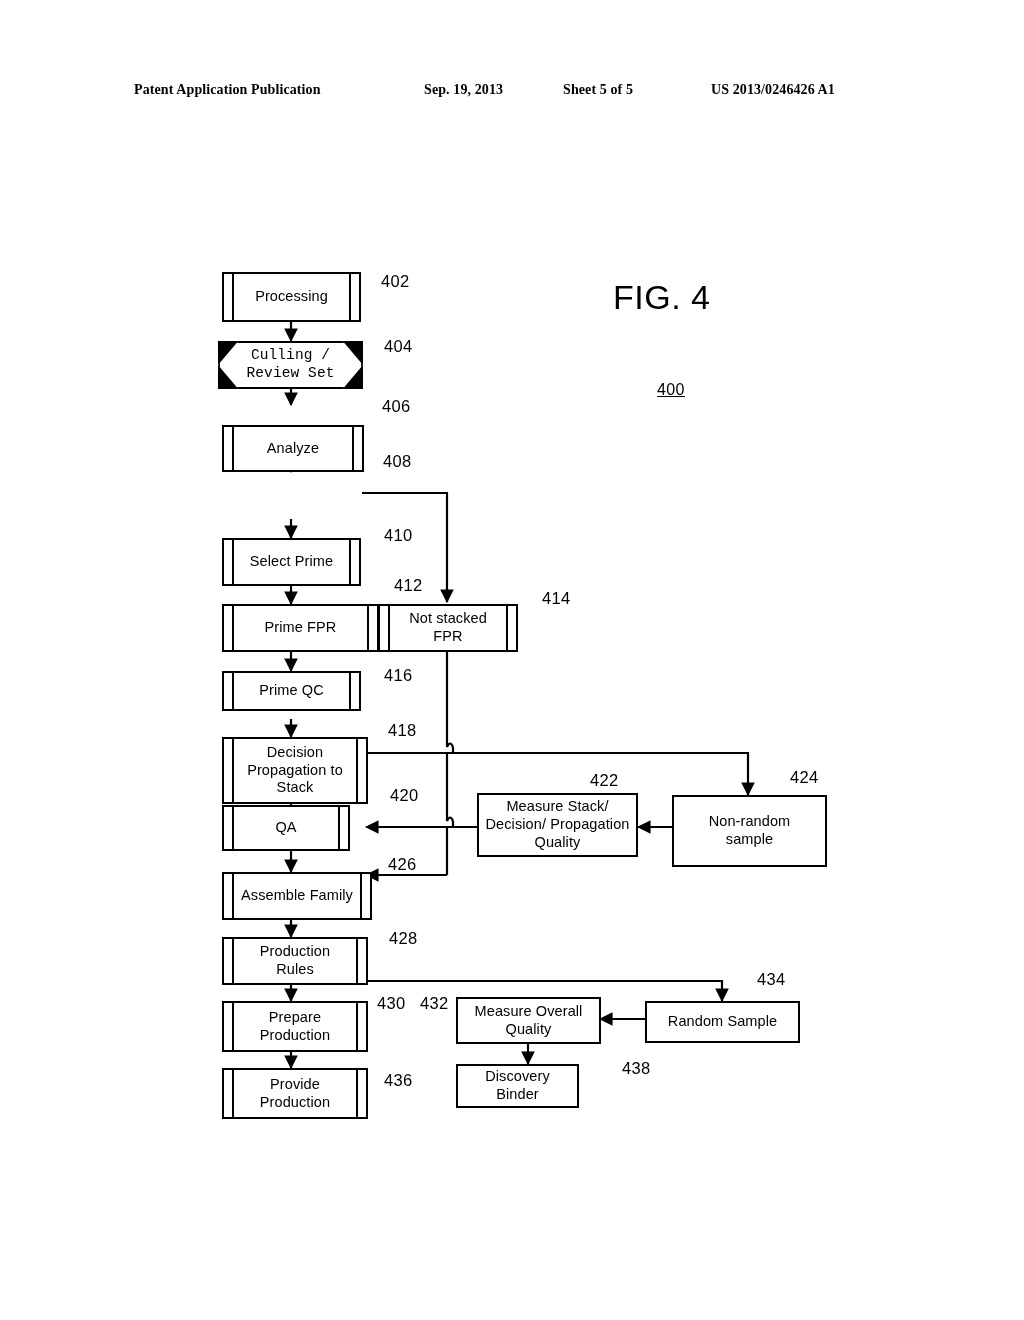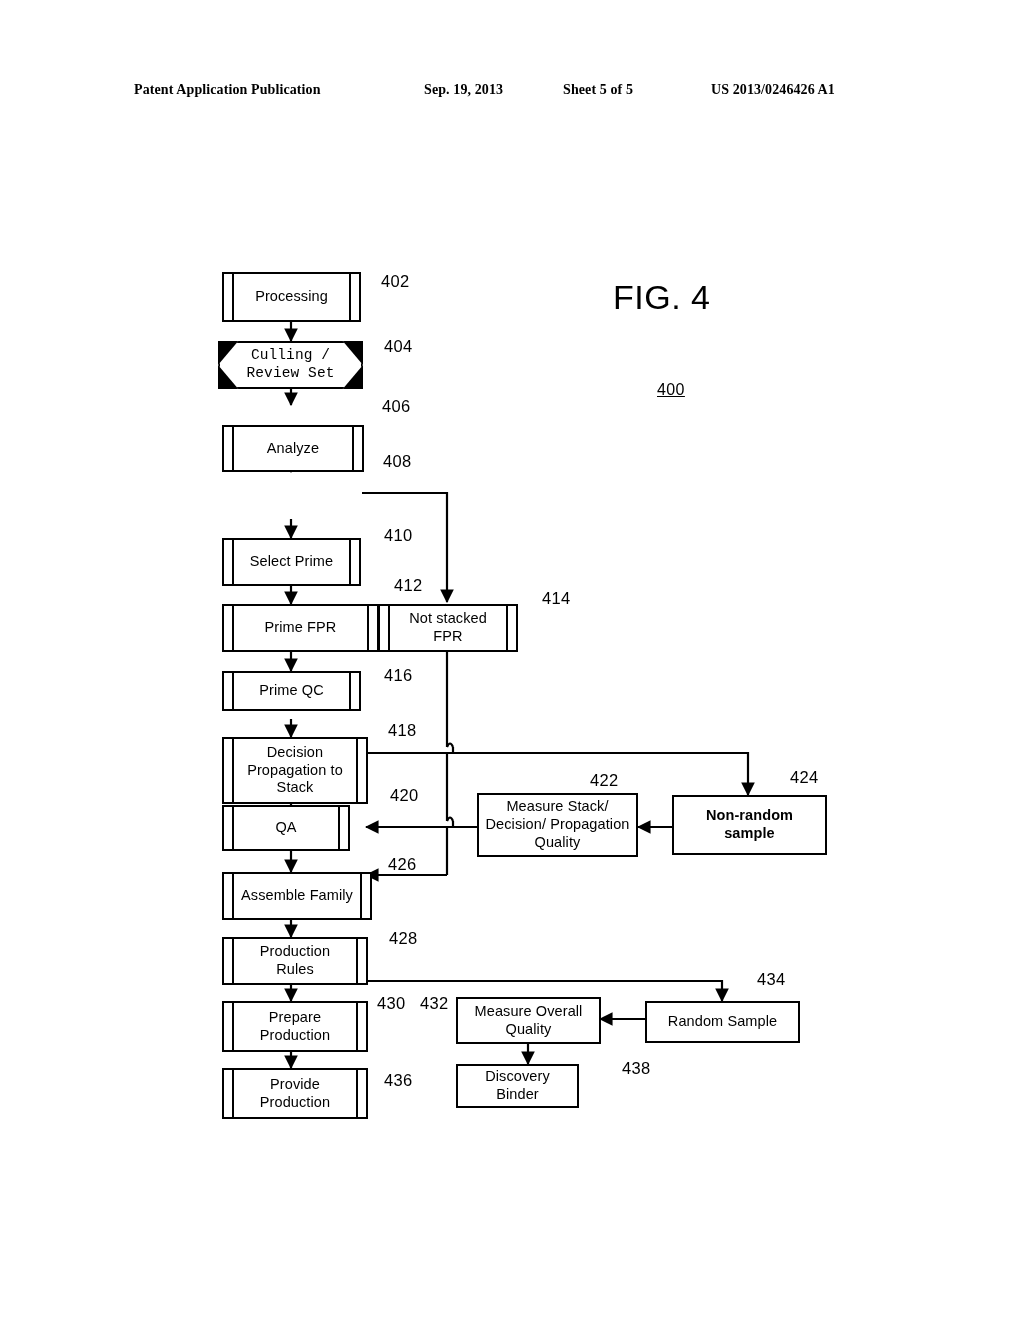--- a/index.html
+++ b/index.html
@@ -256,21 +256,21 @@
   <div class="node proc" style="left:222px; top:805px; width:128px; height:46px;">
     <span class="label">QA</span>
   </div>
   <div class="refnum" style="left:390px; top:786px;">420</div>
 
   <div class="node plain" style="left:477px; top:793px; width:161px; height:64px;">
     <span class="label" style="padding:0 5px;">Measure Stack/ Decision/ Propagation Quality</span>
   </div>
   <div class="refnum" style="left:590px; top:771px;">422</div>
 
-  <div class="node plain" style="left:672px; top:795px; width:155px; height:60px;font-weight:bold;">
+  <div class="node plain" style="left:672px; top:795px; width:155px; height:72px;">
     <span class="label">Non-random sample</span>
   </div>
   <div class="refnum" style="left:790px; top:768px;">424</div>
 
   <div class="node proc" style="left:222px; top:872px; width:150px; height:48px;">
     <span class="label">Assemble Family</span>
   </div>
   <div class="refnum" style="left:388px; top:855px;">426</div>
 
   <div class="node proc" style="left:222px; top:937px; width:146px; height:48px;">

